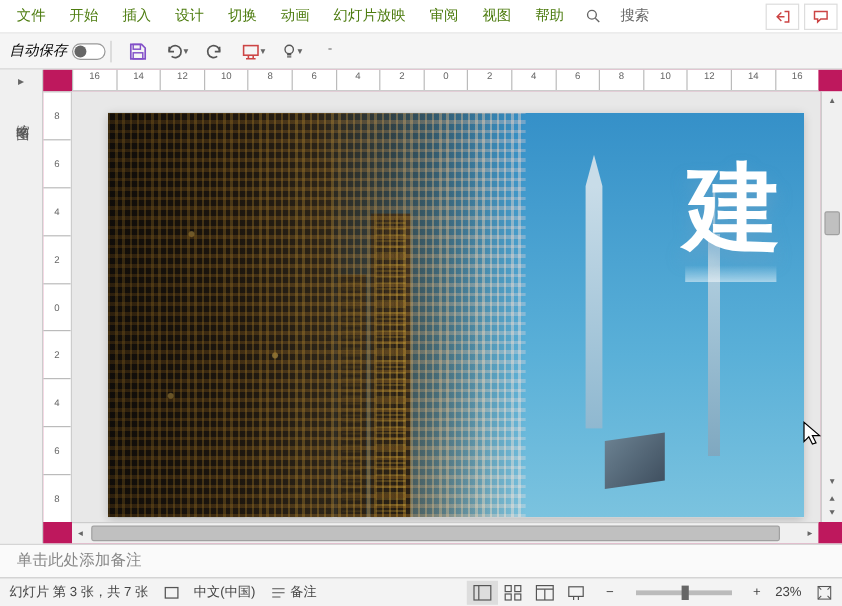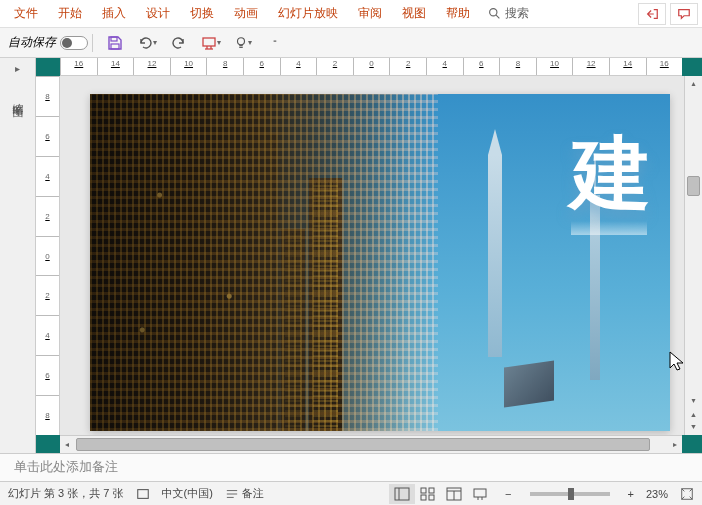--- a/index.html
+++ b/index.html
@@ -1,33 +1,33 @@
 <!DOCTYPE html>
 <html><head>
 <meta charset="utf-8">
 <style>
 * { margin: 0; padding: 0; box-sizing: border-box; font-family: "Microsoft YaHei", sans-serif; }
 body { width: 702px; height: 505px; background: #f3f3f3; overflow: hidden; display: flex; flex-direction: column; }
 .menubar { height: 28px; background: #fff; display: flex; align-items: center; padding: 0 4px; font-size: 12px; border-bottom: 1px solid #e0e0e0; }
-.menu-item { padding: 4px 10px; cursor: pointer; color: #c2410c; }
+.menu-item { padding: 4px 10px; cursor: pointer; color: #4d7c0f; }
 .menu-spacer { flex: 1; }
-.search-group { display: flex; align-items: center; gap: 4px; padding: 0 8px; color: #666; }
+.search-group { display: flex; align-items: center; gap: 16px; padding: 0 8px; color: #666; }
 .right-icons { display: flex; gap: 0; }
 .right-icon-box { width: 28px; height: 22px; border: 1px solid #ddd; display: flex; align-items: center; justify-content: center; margin-left: 4px; }
 .toolbar { height: 30px; background: #f5f5f5; display: flex; align-items: center; padding: 0 8px; gap: 8px; font-size: 12px; border-bottom: 1px solid #d0d0d0; }
 .autosave-group { display: flex; align-items: center; gap: 4px; font-style: italic; }
 .toggle { width: 28px; height: 14px; border: 1px solid #999; border-radius: 8px; background: #fff; position: relative; }
 .toggle::after { content: ""; position: absolute; left: 1px; top: 1px; width: 10px; height: 10px; background: #666; border-radius: 50%; }
 .tb-icon { width: 24px; height: 24px; display: flex; align-items: center; justify-content: center; cursor: pointer; }
 .divider { width: 1px; height: 18px; background: #ccc; margin: 0 2px; }
 .main-area { flex: 1; display: flex; background: #e8e8e8; position: relative; overflow: hidden; }
 .thumb-panel { width: 36px; background: #f0f0f0; border-right: 1px solid #ccc; display: flex; flex-direction: column; align-items: center; padding-top: 4px; }
 .thumb-collapse { width: 12px; height: 12px; display: flex; align-items: center; justify-content: center; cursor: pointer; font-size: 10px; color: #666; }
 .thumb-vert-text { writing-mode: vertical-rl; font-size: 11px; color: #555; margin-top: 20px; letter-spacing: 2px; }
-.edit-area { flex: 1; display: flex; flex-direction: column; background: #0f766e; position: relative; text-decoration: underline; }
+.edit-area { flex: 1; display: flex; flex-direction: column; background: #be185d; position: relative; }
 .ruler-h { height: 18px; background: #fff; border-bottom: 1px solid #ccc; margin-left: 24px; margin-right: 20px; position: relative; overflow: hidden; font-size: 8px; color: #666; display: flex; align-items: center; }
 .ruler-h-tick { flex: 1; text-align: center; border-left: 1px solid #bbb; height: 100%; display: flex; align-items: flex-start; justify-content: center; padding-top: 1px; }
 .canvas-wrap { flex: 1; display: flex; }
 .ruler-v { width: 24px; background: #fff; border-right: 1px solid #ccc; position: relative; overflow: hidden; font-size: 8px; color: #666; display: flex; flex-direction: column; }
 .ruler-v-tick { flex: 1; border-top: 1px solid #bbb; display: flex; align-items: center; justify-content: center; }
 .slide-canvas { flex: 1; background: #e8e8e8; position: relative; overflow: hidden; }
 .slide { position: absolute; left: 30px; top: 18px; right: 14px; bottom: 4px; background: #fff; box-shadow: 0 2px 8px rgba(0,0,0,0.2); overflow: hidden; }
 .city-scene { position: absolute; inset: 0; background: linear-gradient(180deg, #3590c8 0%, #5ab0d8 60%, #7bc3df 100%); }
 .buildings-left { position: absolute; left: 0; top: 0; bottom: 0; width: 60%; background: linear-gradient(90deg, #1a1410 0%, #2a2015 30%, #3a3020 50%, transparent 100%); }
 .buildings-left::before { content: ""; position: absolute; inset: 0; background:

